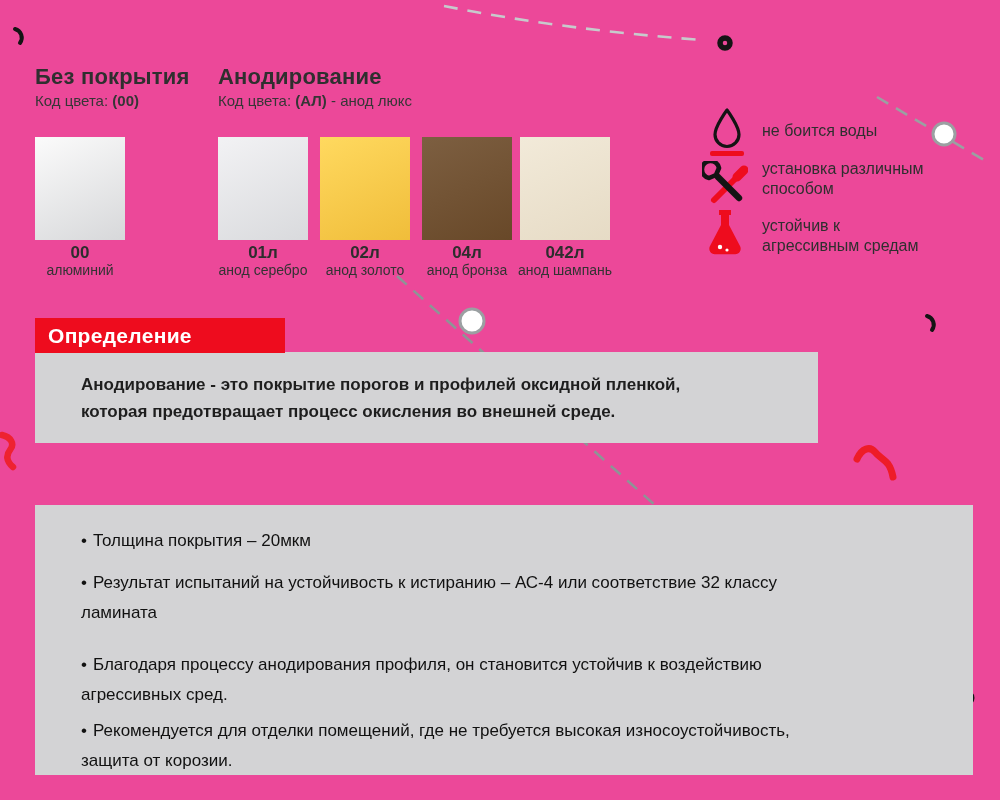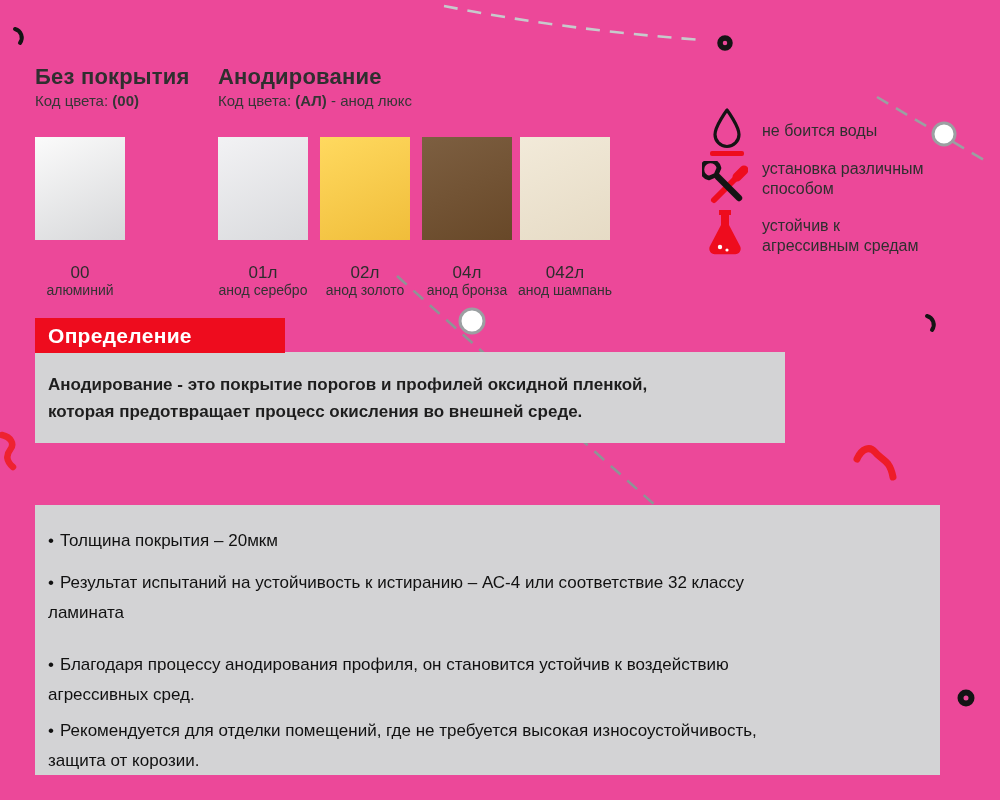--- a/index.html
+++ b/index.html
@@ -11,28 +11,28 @@
   
   #deco{position:absolute;left:0;top:0;width:1000px;height:800px;z-index:0;pointer-events:none;}
   
   .coating-title{font-size:22px;font-weight:800;color:#2f2f2f;letter-spacing:.2px;}
   .coating-code{font-size:15px;color:#363636;margin-top:2px;}
   .coating-code b{font-weight:800;}
   
   .swatch{position:absolute;top:137px;width:90px;height:103px;z-index:1;}
   .swatch-label{position:absolute;top:107px;left:50%;transform:translateX(-50%);
     text-align:center;white-space:nowrap;}
-  .swatch-code{font-size:17px;color:#2d2d2d;font-weight:400;line-height:18px;margin-top:20px;}
+  .swatch-code{font-size:17px;color:#2d2d2d;font-weight:700;line-height:18px;}
   .swatch-name{font-size:14px;color:#333;line-height:17px;}
   
   .benefit-text{font-size:16px;color:#2f2f2f;line-height:20px;}
   
   .banner{position:absolute;left:35px;width:250px;height:35px;z-index:2;display:flex;align-items:center;}
   .banner span{color:#fff;font-size:21px;font-weight:700;padding-left:13px;letter-spacing:.3px;}
-  .graybox{position:absolute;left:35px;z-index:1;}
+  .graybox{position:absolute;left:35px;z-index:1;padding-left:33px;}
   .def-body{padding:19px 14px 0 13px;font-size:17px;font-weight:600;color:#1e1e1e;line-height:27px;}
   .def-body span{display:block;}
   .feat-list{padding:17px 14px 0 13px;}
   .feat-list p{margin:0;font-size:17px;font-weight:500;color:#111;line-height:30px;}
   .feat-list .dot{display:inline;margin-right:6px;}
   .feat-list .l1{display:inline;}
   .feat-list .l2{display:block;}
   .feat-list p.b1{margin:4px 0 12px;}
   .feat-list p.b2{margin:0 0 22px;}
   .feat-list p.b3{margin:0 0 6px;}

